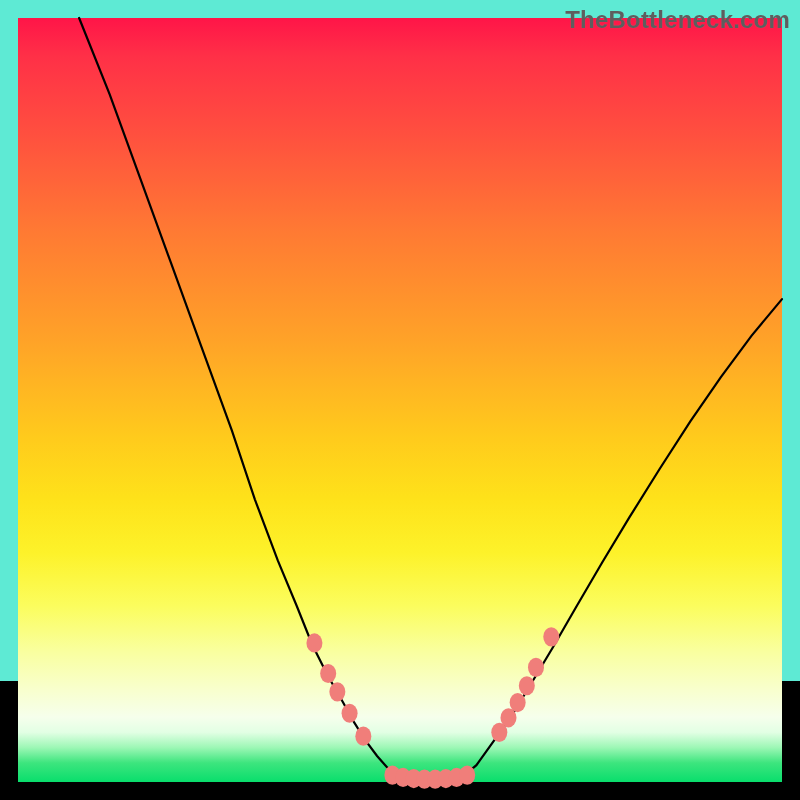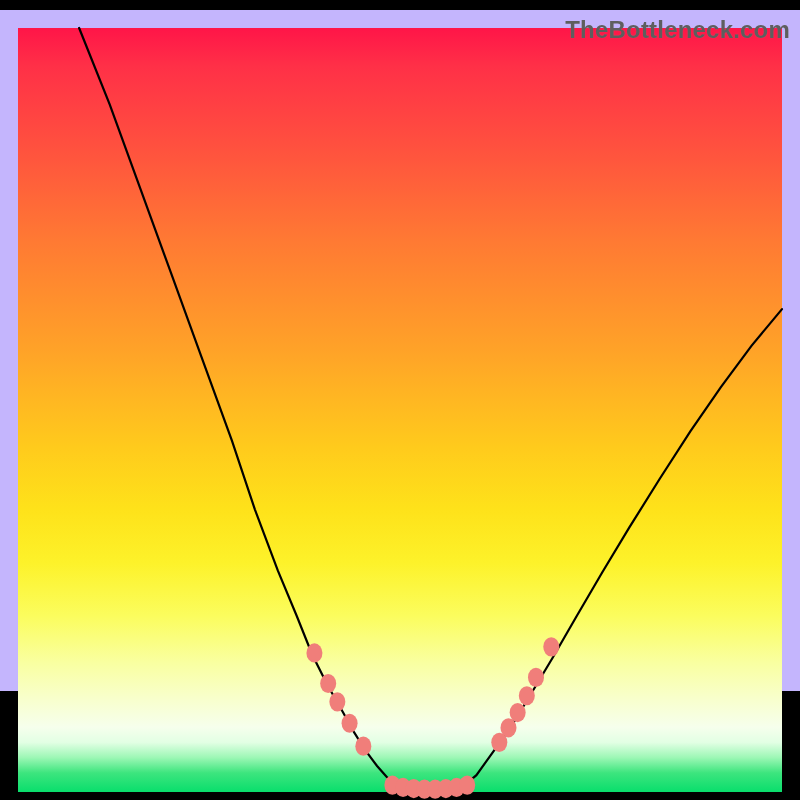--- a/index.html
+++ b/index.html
@@ -6,24 +6,24 @@
     margin: 0;
     padding: 0;
     width: 800px;
     height: 800px;
     background: #000;
     overflow: hidden;
   }
   .frame {
     position: absolute;
     left: 0;
-    top: 10px;
+    top: 0;
     width: 800px;
     height: 681px;
-    background: #c4b5fd;
+    background: #5eead4;
   }
   .plot-area {
     position: absolute;
     left: 18px;
     top: 18px;
     width: 764px;
     height: 764px;
     
     background: linear-gradient(
       to bottom,

